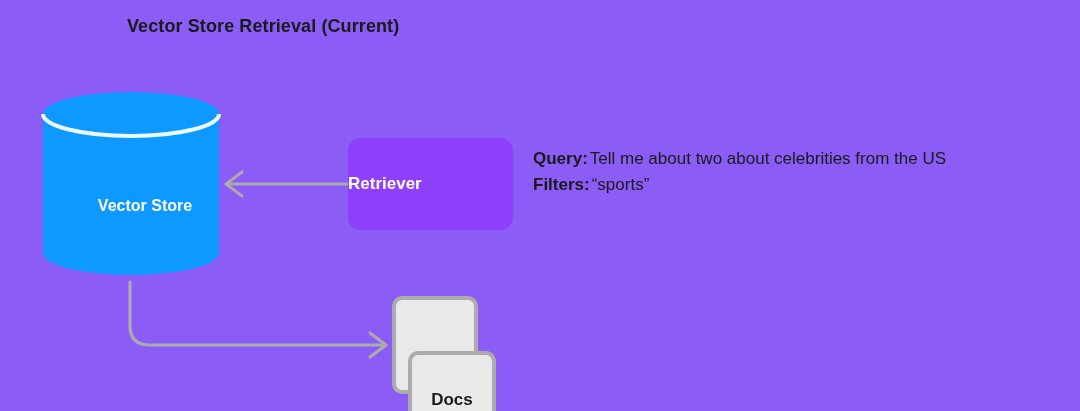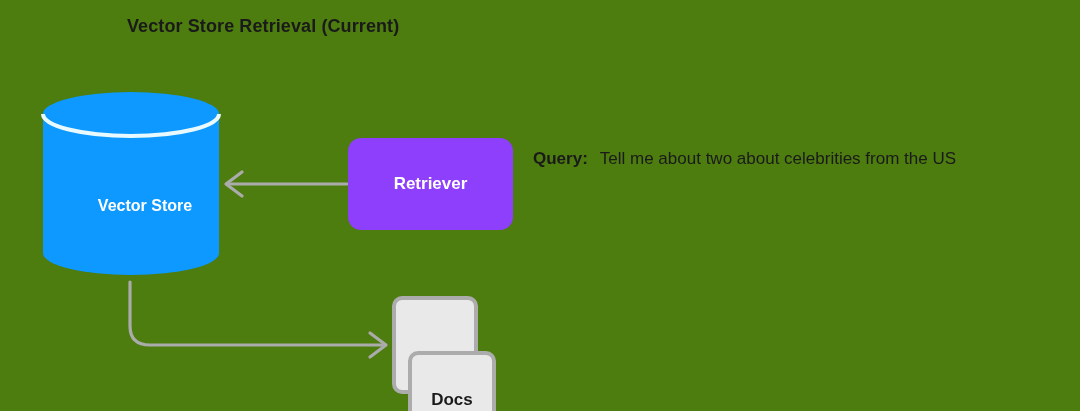--- a/index.html
+++ b/index.html
@@ -5,21 +5,21 @@
   html, body {
     margin: 0;
     padding: 0;
     background: #ffffff;
     font-family: "Liberation Sans", sans-serif;
   }
   .canvas {
     position: relative;
     width: 1080px;
     height: 411px;
-    background: #4d7c0f;
+    background: #8b5cf6;
     overflow: hidden;
   }
   .title {
     position: absolute;
     left: 127px;
     top: 16px;
     font-size: 18px;
     font-weight: 700;
     color: var(--text, #1a1a1a);
     letter-spacing: 0.1px;
@@ -45,34 +45,33 @@
   .retriever {
     position: absolute;
     left: 348px;
     top: 138px;
     width: 165px;
     height: 92px;
     background: var(--retriever-fill, #8E3FFC);
     border-radius: 13px;
     display: flex;
     align-items: center;
-    justify-content: center;
     color: var(--node-label, #ffffff);
     font-size: 17px;
     font-weight: 700;
   }
   .annotation {
     position: absolute;
     left: 533px;
     top: 146px;
     font-size: 17px;
     line-height: 26px;
     color: var(--text, #1a1a1a);
   }
-  .annotation .lbl { font-weight: 700; margin-right: 12px; }
+  .annotation .lbl { font-weight: 700; margin-right: 2px; }
   .doc {
     position: absolute;
     background: var(--doc-fill, #E9E9E9);
     border: 4px solid var(--doc-border, #ACACAC);
     border-radius: 10px;
     box-sizing: border-box;
   }
   .doc.back  { left: 392px; top: 296px; width: 86px; height: 98px; }
   .doc.front {
     left: 408px; top: 314px; width: 88px; height: 97px;
@@ -110,20 +109,23 @@
   <div class="vs-label">Vector Store</div>
 
   <div class="retriever">
     <span>Retriever</span>
   </div>
 
   <div class="annotation">
     <div>
       <span class="lbl">Query:</span><span>Tell me about two about celebrities from the US</span>
     </div>
+    <div>
+      <span class="lbl">Filters:</span><span>“sports”</span>
+    </div>
   </div>
 
   <div class="doc back"></div>
   <div class="doc front">
     <span class="doc-label">Docs</span>
   </div>
 
 </div>
 
 </body></html>

